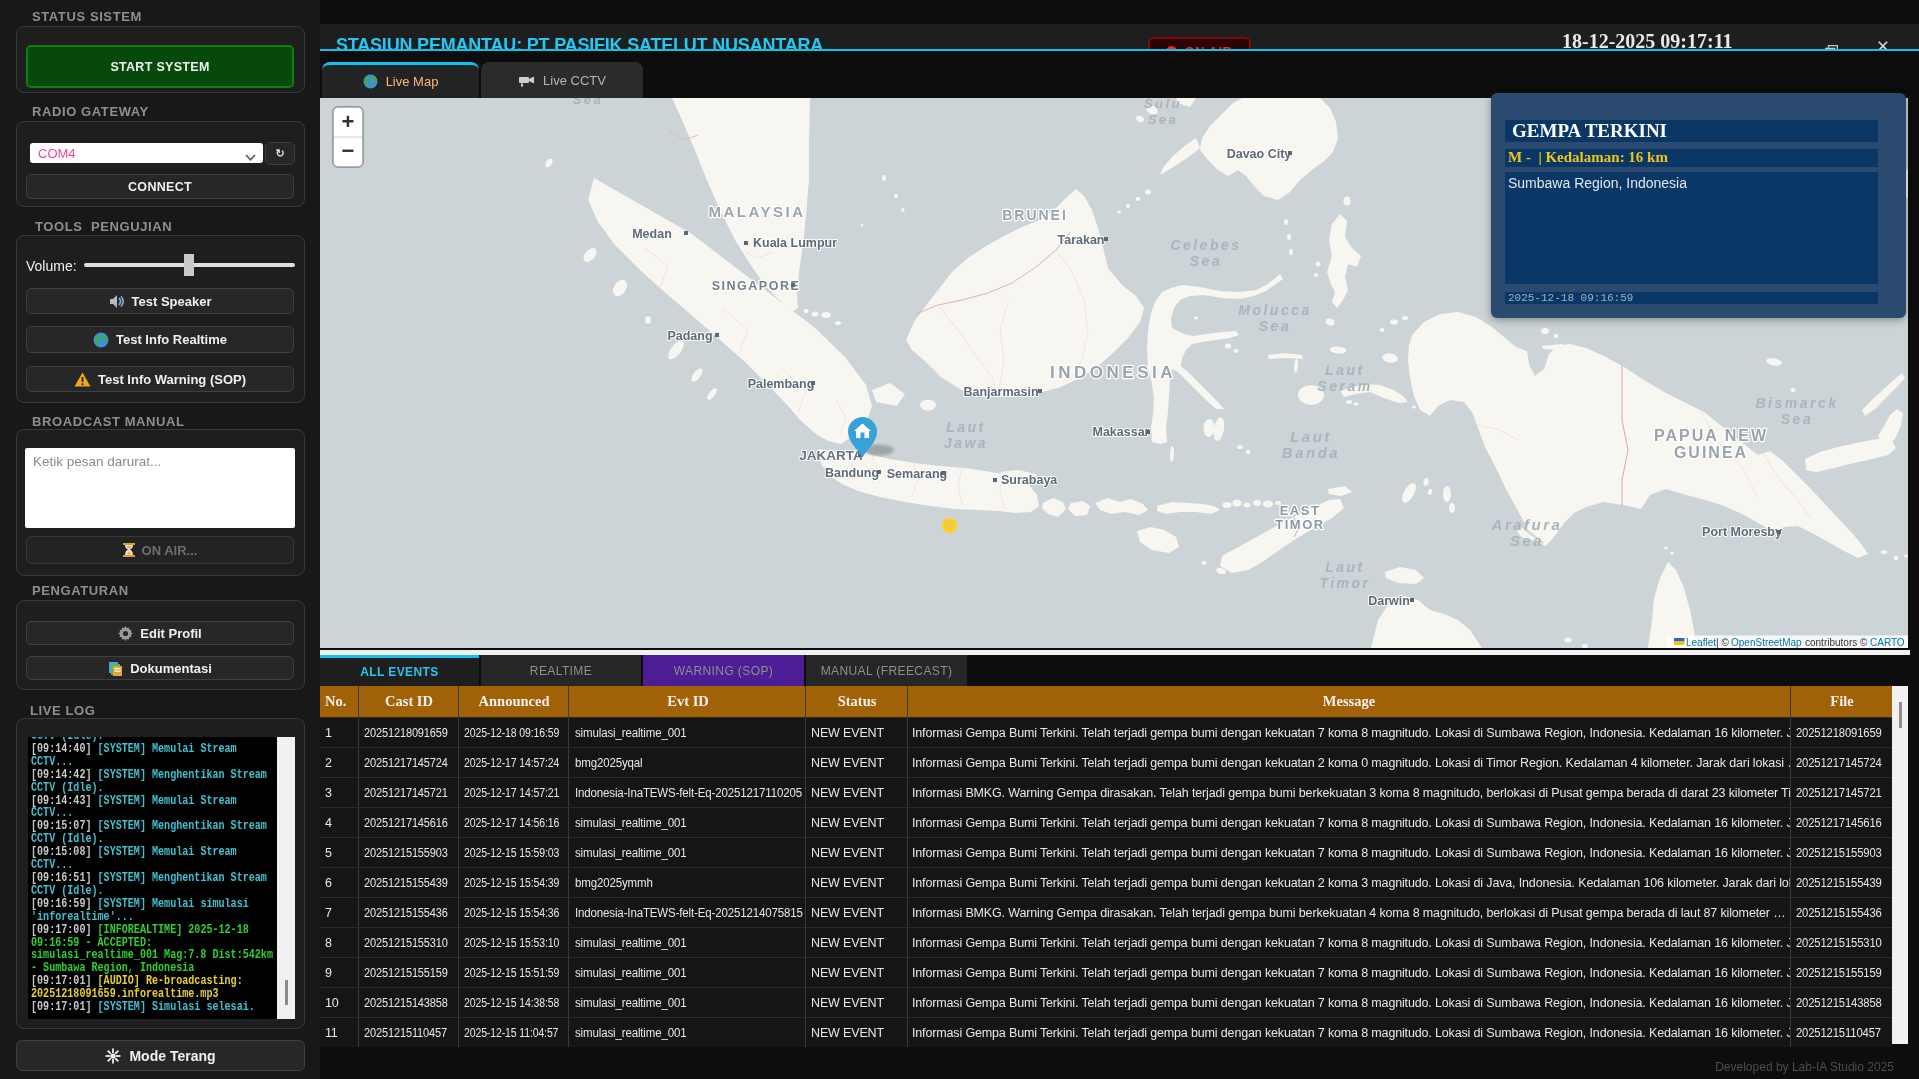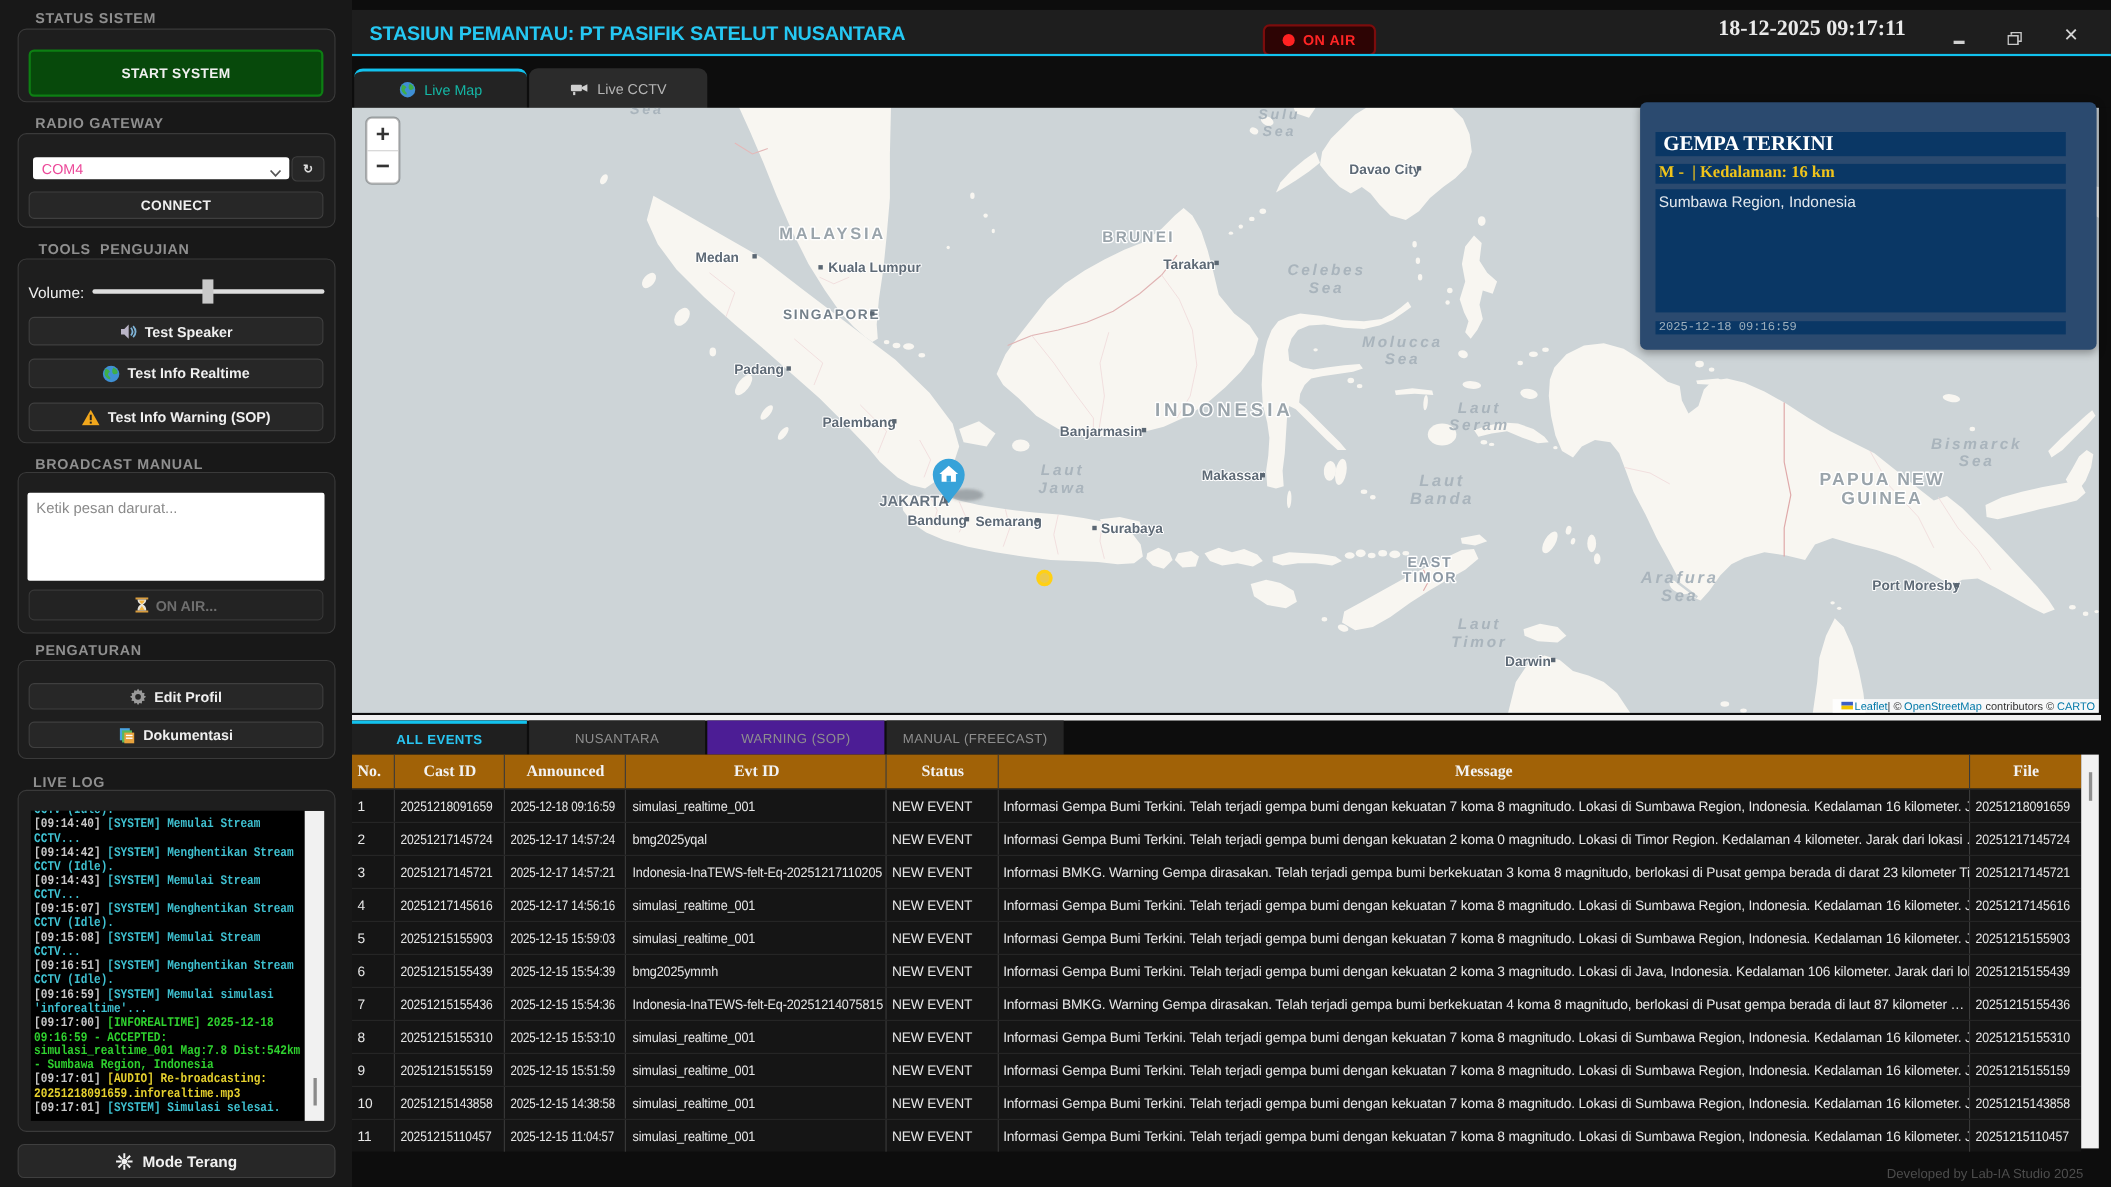--- a/index.html
+++ b/index.html
@@ -5,34 +5,34 @@
   * { margin:0; padding:0; box-sizing:border-box; }
   html,body { width:1919px; height:1079px; overflow:hidden; background:#0d0d0d;
     font-family:"Liberation Sans", sans-serif; }
   
   #sidebar { position:absolute; left:0; top:0; width:320px; height:1079px; background:#181818;padding-left:16px; }
   .slabel { position:absolute; color:#8f8f8f; font-weight:bold; font-size:13px; letter-spacing:0.6px; }
   .gbox { position:absolute; border:1px solid #3a3a3a; border-radius:8px; background:#1e1e1e; }
   .sbtn { position:absolute; background:#272727; border:1px solid #3f3f3f; border-radius:5px;
           color:#f0f0f0; font-weight:bold; display:flex; align-items:center; justify-content:center; }
   
-  #titlebar { position:absolute; left:320px; top:9px; width:1599px; height:41px; background:#1e1e1e;text-align:right; }
+  #titlebar { position:absolute; left:320px; top:24px; width:1599px; height:41px; background:#1e1e1e;text-align:right; }
   #apptitle { position:absolute; left:16px; top:11px; font-size:18px; font-weight:bold; color:#25c8f3; letter-spacing:-0.2px; }
   #cyanline { position:absolute; left:320px; top:49px; width:1599px; height:2.5px; background:#12c2ee; }
   #onair { position:absolute; left:828px; top:13px; width:103px; height:29px; background:#2d0404;
            border:2px solid #7c0c0c; border-radius:6px; display:flex; align-items:center; justify-content:center; gap:7px; }
   #onair .dot { width:11px; height:11px; border-radius:50%; background:#ff2222; }
   #onair .txt { color:#ff2525; font-weight:bold; font-size:13px; letter-spacing:0.5px; }
   #clock { position:absolute; left:1242px; top:6px; font-family:"Liberation Serif", serif;
            font-weight:bold; font-size:20px; color:#e9e9e9; }
   .winbtn { position:absolute; color:#d5d5d5; }
   
   .ttab { position:absolute; top:62px; height:36px; border-radius:8px 8px 0 0; display:flex;
           align-items:center; justify-content:center; gap:8px; font-size:13px; }
-  #tab-map  { left:2px;  width:157px; background:#232323; border-top:3px solid #12c2ee; color:#14b8a6; }
+  #tab-map  { left:2px;  width:157px; background:#232323; border-top:3px solid #12c2ee; color:#fdba74; }
   #tab-cctv { left:161px; width:162px; background:#2b2b2b; color:#b5b5b5; }
   
   #map { position:absolute; left:320px; top:98px; width:1588px; height:550px; background:#cdd4d7; overflow:hidden; }
   #maindark { position:absolute; left:320px; top:0; width:1599px; height:1079px; background:#0d0d0d; }
   #splitter { position:absolute; left:320px; top:650px; width:1590px; height:4.5px; background:#f0f0f0; }
   
   .btab { position:absolute; top:655px; height:31px; display:flex; align-items:center; justify-content:center;
           font-size:12px; letter-spacing:0.4px; }
   
   #evtable { position:absolute; left:320px; top:686px; width:1572px; }
@@ -413,21 +413,21 @@
        color:#f0c41b; font-family:'Liberation Serif',serif; font-weight:bold; font-size:15px; padding-left:3px;">M - &nbsp;| Kedalaman: 16 km</div>
   <div style="position:absolute; left:14px; top:79px; width:373px; height:112px; background:#0a3765;
        color:#e2e8ee; font-size:14px; padding:3px 0 0 3px;">Sumbawa Region, Indonesia</div>
   <div style="position:absolute; left:14px; top:199px; width:373px; height:12px; background:#0a3765;
        color:#9fb0bd; font-family:'Liberation Mono',monospace; font-size:11px; padding-left:3px;">2025-12-18 09:16:59</div>
 </div>
 
 <div id="splitter"></div>
 <div class="btab" style="left:320px; width:159px; background:#1f1f1f; border-top:3px solid #12c2ee;
      color:#29c5f1; font-weight:bold;">ALL EVENTS</div>
-<div class="btab" style="left:481px; width:160px; background:#262626; color:#8f8f8f;">NUSANTARA</div>
+<div class="btab" style="left:481px; width:160px; background:#262626; color:#8f8f8f;">REALTIME</div>
 <div class="btab" style="left:643px; width:161px; background:#4c1d95; color:#8f8f8f;">WARNING (SOP)</div>
 <div class="btab" style="left:806px; width:161px; background:#262626; color:#8f8f8f;">MANUAL (FREECAST)</div>
 
 <div id="evtable">
   <div class="hrow">
     <div class="c-no">No.</div>
       <div class="c-cast">Cast ID</div>
       <div class="c-ann">Announced</div>
     <div class="c-evt">Evt ID</div>
       <div class="c-st">Status</div>

